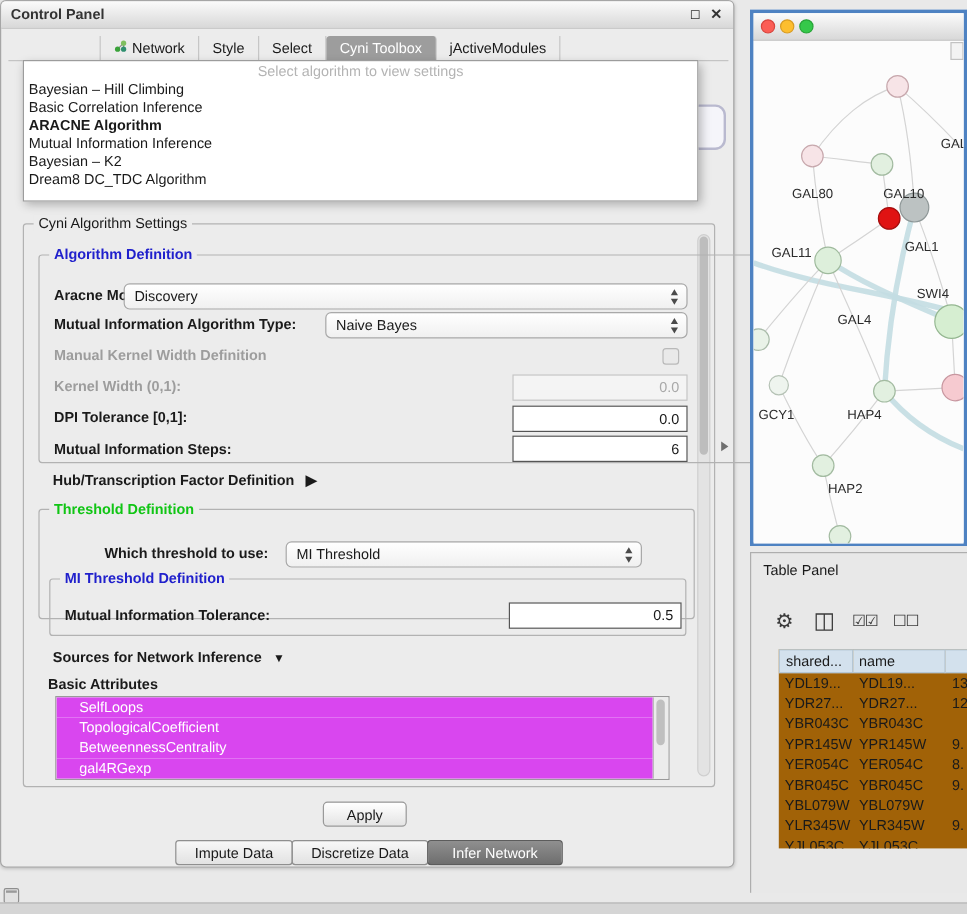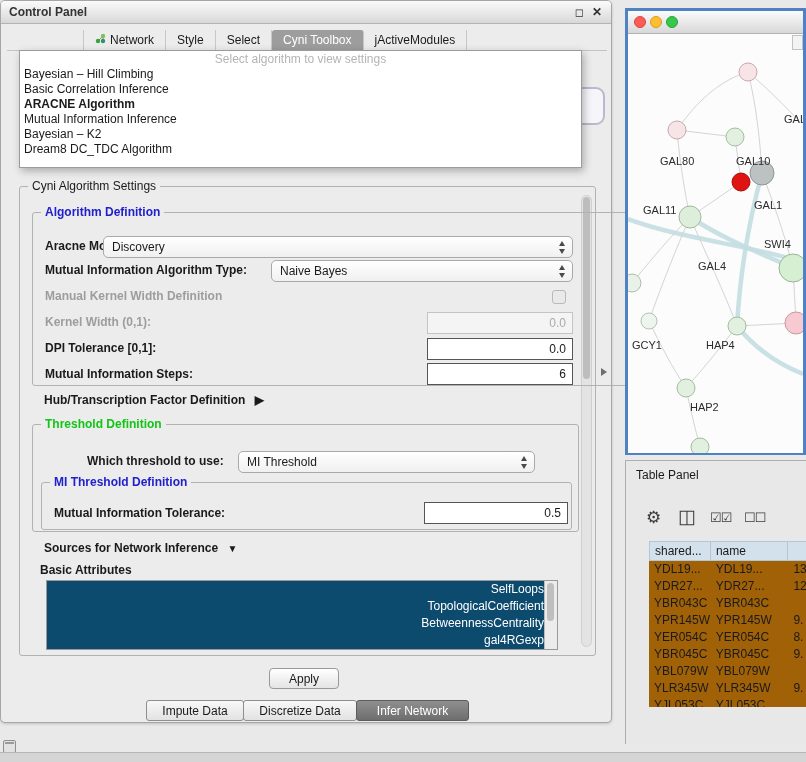--- a/index.html
+++ b/index.html
@@ -34,21 +34,21 @@
     border-radius:9px;background:#f5f5fa;z-index:40;}
 
   
   .group{position:absolute;border:1px solid #b2b2b2;border-radius:3px;box-sizing:border-box;}
   .gtitle{position:absolute;top:-8px;left:8px;background:#ececec;padding:0 4px;font-size:12px;line-height:14px;white-space:nowrap;}
   .gtitle.blue{color:#2020cc;font-weight:bold;}
   .gtitle.green{color:#10c514;font-weight:bold;}
 
   #settings{left:18px;top:185px;width:577px;height:470px;}
   #algdef{left:12px;top:25px;width:657px;height:174px;}
-  #threshold{left:12px;top:237px;width:547px;height:108px;}
+  #threshold{left:12px;top:237px;width:547px;height:92px;}
   #migroup{left:8px;top:57px;width:531px;height:48px;}
 
   .lbl{position:absolute;font-size:12px;font-weight:bold;white-space:nowrap;}
   .lbl.dis{color:#9d9d9d;}
 
   .combo{position:absolute;height:22px;background:linear-gradient(#ffffff,#f0f0f0);
     border:1px solid #a9a9a9;border-radius:5px;box-sizing:border-box;font-size:12px;}
   .combo .cval{position:absolute;left:8px;top:0;line-height:20px;}
   .combo .arrows{position:absolute;right:6px;top:4px;width:7px;height:13px;}
   .arrows i{position:absolute;left:0;width:0;height:0;border-left:3.5px solid transparent;border-right:3.5px solid transparent;}
@@ -64,22 +64,22 @@
 
   .sectionrow{position:absolute;font-size:12px;font-weight:bold;white-space:nowrap;}
   .tri{font-size:10px;margin-left:6px;}
 
   .vscroll{position:absolute;right:3px;top:8px;width:11px;height:452px;background:#e3e3e3;
     border:1px solid #cfcfcf;border-radius:6px;box-sizing:border-box;}
   .vscroll .thumb{position:absolute;left:1px;top:1px;width:7px;height:182px;background:#bdbdbd;border-radius:5px;}
 
   .attrlist{position:absolute;left:26px;top:393px;width:512px;height:70px;background:#fff;
     border:1px solid #9a9a9a;box-sizing:border-box;overflow:hidden;}
-  .attr{height:17px;line-height:17px;padding-left:19px;background:#0c4a6e;color:#fff;font-size:12px;
-    width:497px;box-sizing:border-box;white-space:nowrap;text-align:right;}
+  .attr{height:17px;line-height:17px;padding-left:19px;background:#d946ef;color:#fff;font-size:12px;
+    width:497px;box-sizing:border-box;white-space:nowrap;}
   .attrlist .vs{position:absolute;right:0;top:0;width:12px;height:100%;background:#ececec;border-left:1px solid #bbb;}
   .attrlist .vs .thumb{position:absolute;left:2px;top:2px;width:7px;height:38px;background:#bfbfbf;border-radius:4px;}
 
   .applybtn{position:absolute;left:268px;top:667px;width:70px;height:21px;background:linear-gradient(#ffffff,#e4e4e4);
     border:1px solid #999;border-radius:4px;font-size:12px;font-family:inherit;color:#1a1a1a;}
 
   .btab{position:absolute;top:699px;height:21px;line-height:21px;text-align:center;font-size:12px;
     background:linear-gradient(#f8f8f8,#e2e2e2);border:1px solid #8f8f8f;box-sizing:border-box;border-radius:3px;}
   .btab.selected{background:linear-gradient(#8f8f8f,#6e6e6e);color:#fff;border-color:#5c5c5c;}
   #b1{left:145px;width:98px;} #b2{left:242px;width:114px;} #b3{left:355px;width:113px;}

